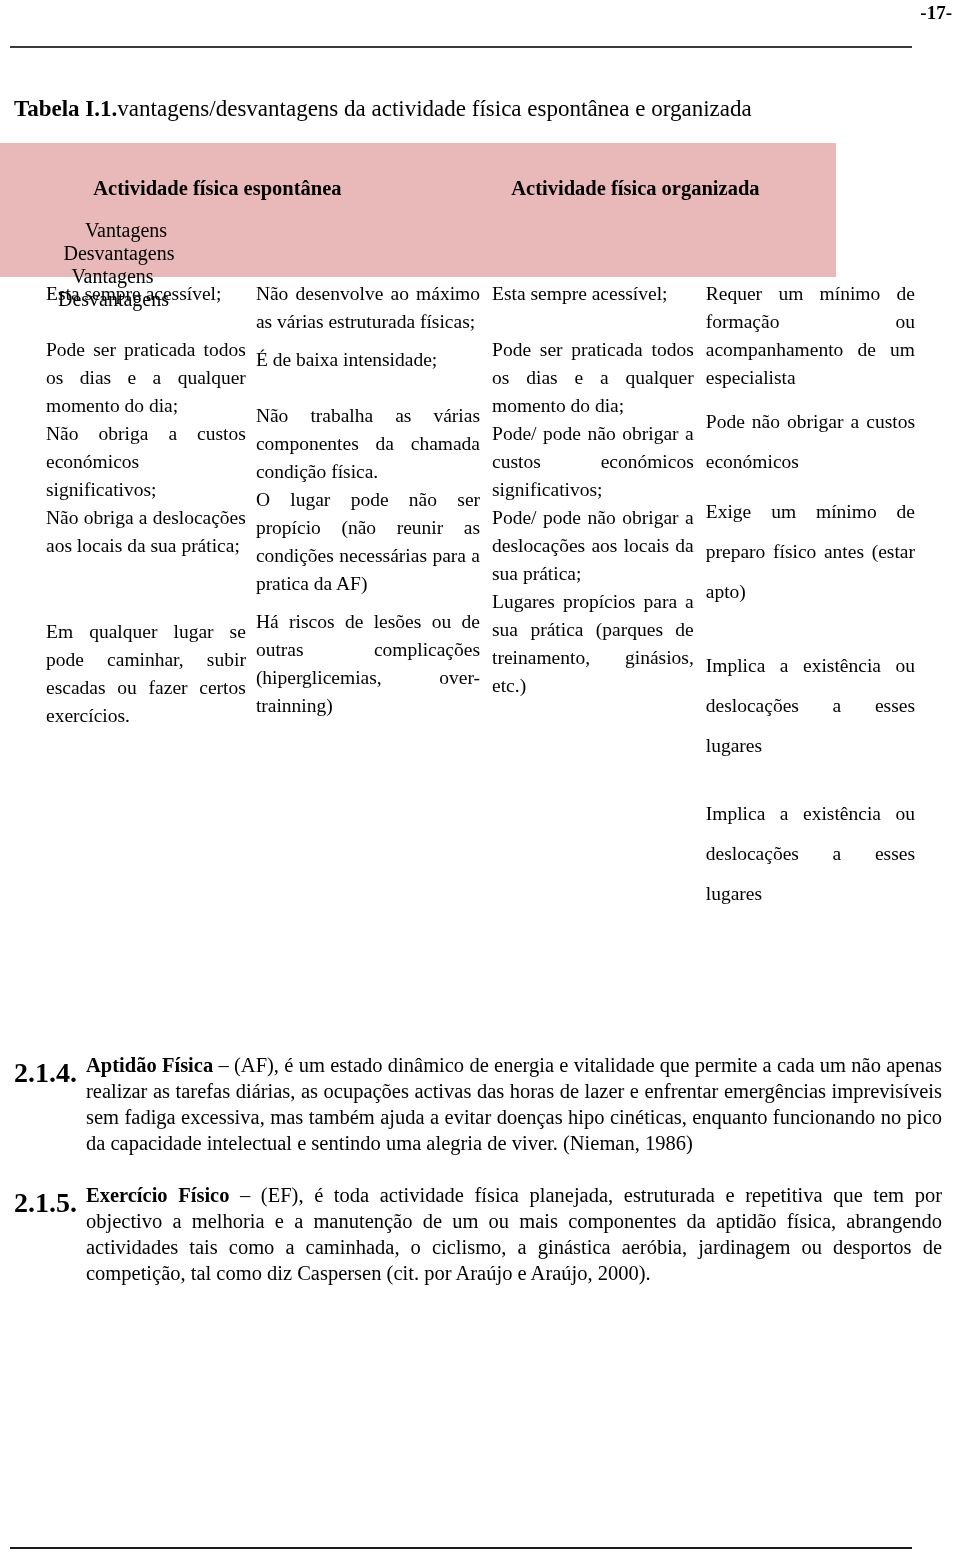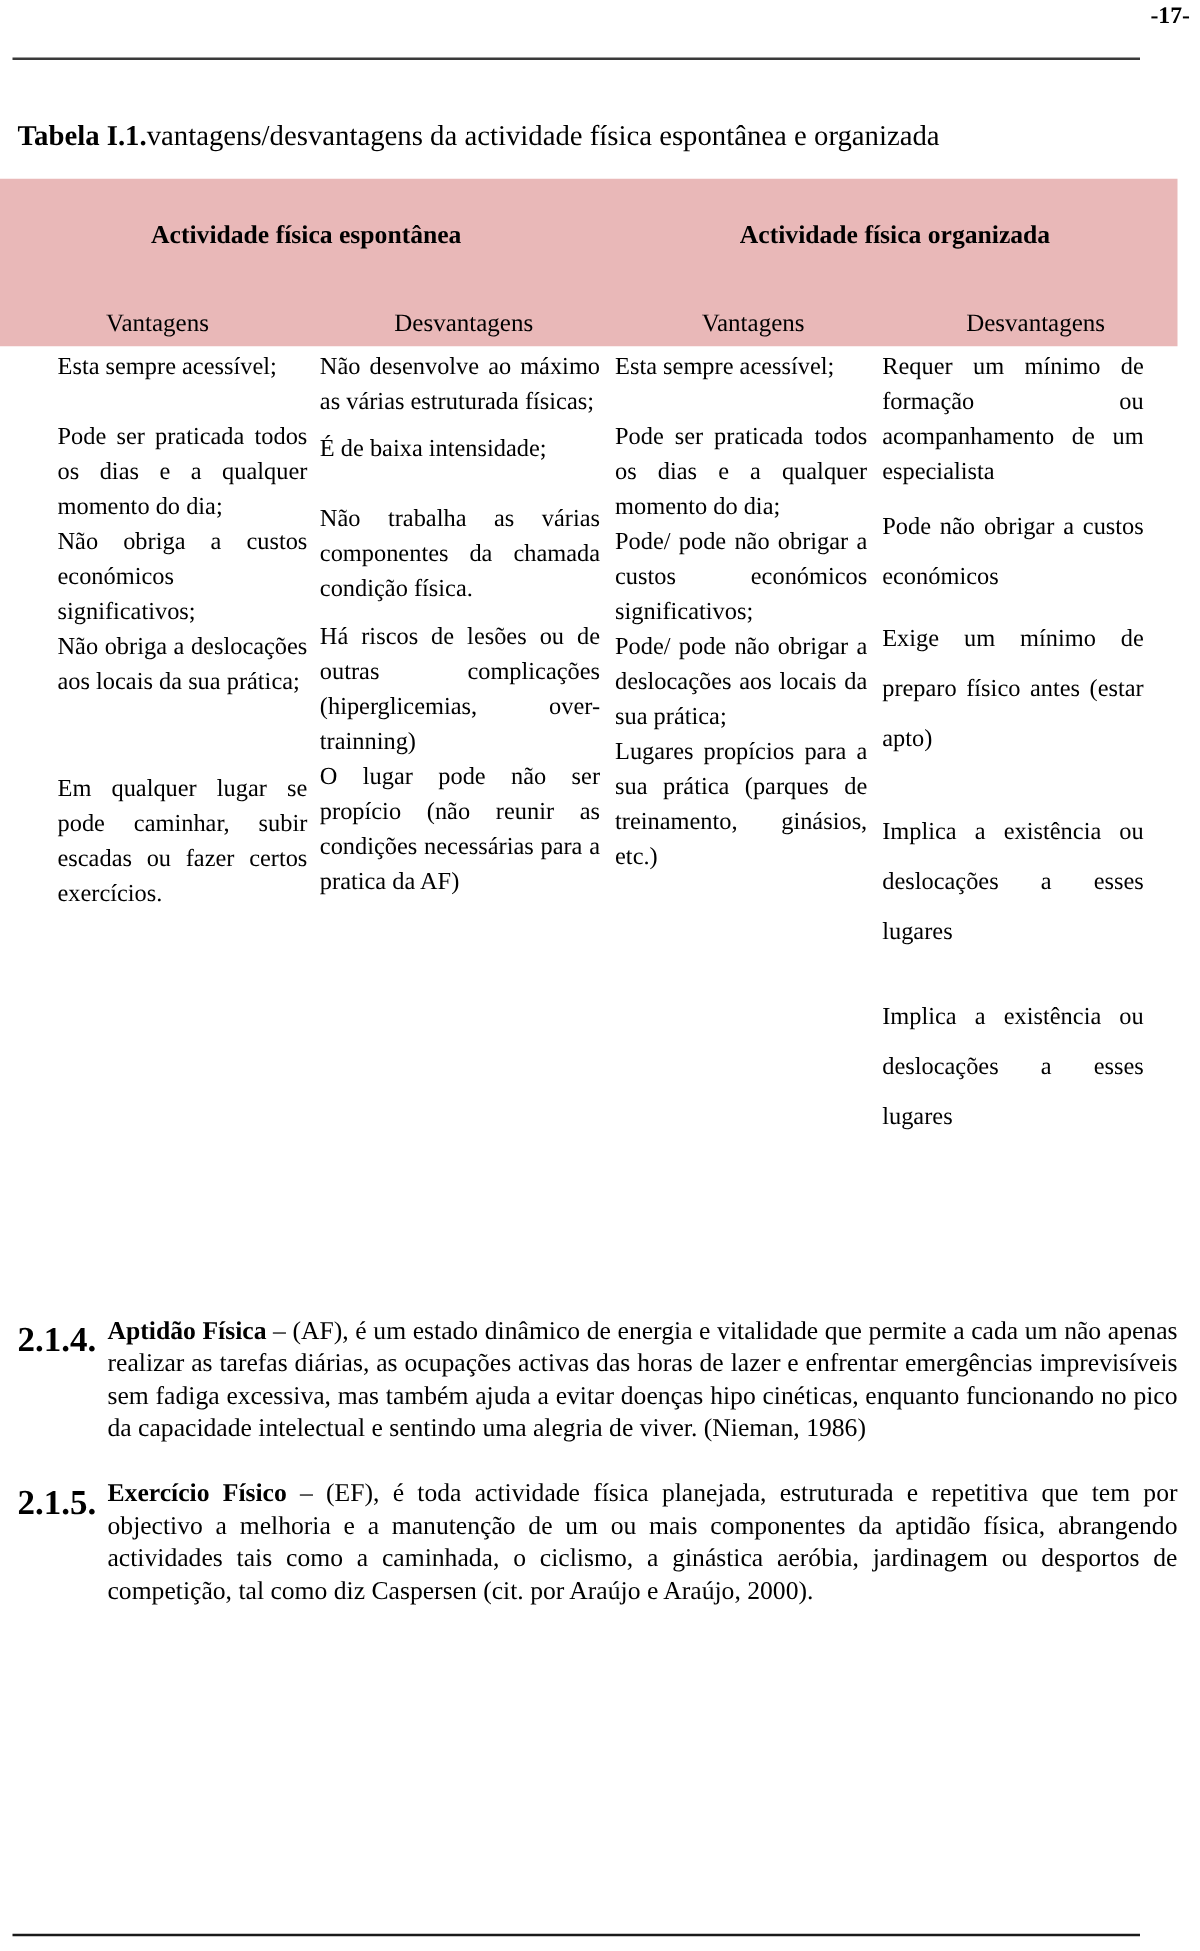--- a/index.html
+++ b/index.html
@@ -64,42 +64,43 @@
 
   
   .table-wrap {
     position: absolute;
     top: 143px;
     left: 0px;
     width: 942px;
   }
   .thead {
     background: #e9b8b8;
-    width: 942px;
+    width: 836px;
     padding-top: 14px;
     padding-bottom: 6px;
     box-sizing: border-box;
   }
   .thead-row1 {
     display: flex;
     height: 62px;
     align-items: center;
   }
   .thead-row1 .grp {
     font-weight: bold;
     font-size: 20.5px;
     text-align: center;
   }
   .grp-left  { width: 490px; }
   .grp-right { width: 452px; }
 
   .thead-row2 {
     display: flex;
     height: 52px;
-    align-items: flex-end;
+    align-items: flex-start;
+    flex-direction: column;
   }
   .thead-row2 .colhead {
     font-size: 20px;
     text-align: center;
   }
   .ch1 { width: 252px; }
   .ch2 { width: 238px; }
   .ch3 { width: 225px; }
   .ch4 { width: 227px; }
 
@@ -203,22 +204,22 @@
         <p class="cell justify-all gap-md">Pode ser praticada todos os dias e a qualquer momento do dia;</p>
         <p class="cell justify-all gap-0">Não obriga a custos económicos significativos;</p>
         <p class="cell justify-all gap-0">Não obriga a deslocações aos locais da sua prática;</p>
         <p class="cell justify-all gap-xxl">Em qualquer lugar se pode caminhar, subir escadas ou fazer certos exercícios.</p>
       </div>
 
       <div class="col col2">
         <p class="cell justify-all gap-0">Não desenvolve ao máximo as várias estruturada físicas;</p>
         <p class="cell justify-all gap-sm">É de baixa intensidade;</p>
         <p class="cell justify-all gap-md">Não trabalha as várias componentes da chamada condição física.</p>
+        <p class="cell justify-all gap-0">O lugar pode não ser propício (não reunir as condições necessárias para a pratica da AF)</p>
         <p class="cell justify-all gap-sm"> Há riscos de lesões ou de outras complicações (hiperglicemias, over-trainning)</p>
-        <p class="cell justify-all gap-0">O lugar pode não ser propício (não reunir as condições necessárias para a pratica da AF)</p>
       </div>
 
       <div class="col col3">
         <p class="cell justify-all gap-0">Esta sempre acessível;</p>
         <p class="cell justify-all gap-md">Pode ser praticada todos os dias e a qualquer momento do dia;</p>
         <p class="cell justify-all gap-0">Pode/ pode não obrigar a custos económicos significativos;</p>
         <p class="cell justify-all gap-0">Pode/ pode não obrigar a deslocações aos locais da sua prática;</p>
         <p class="cell justify-all gap-0">Lugares propícios para a sua prática (parques de treinamento, ginásios, etc.)</p>
       </div>
 

